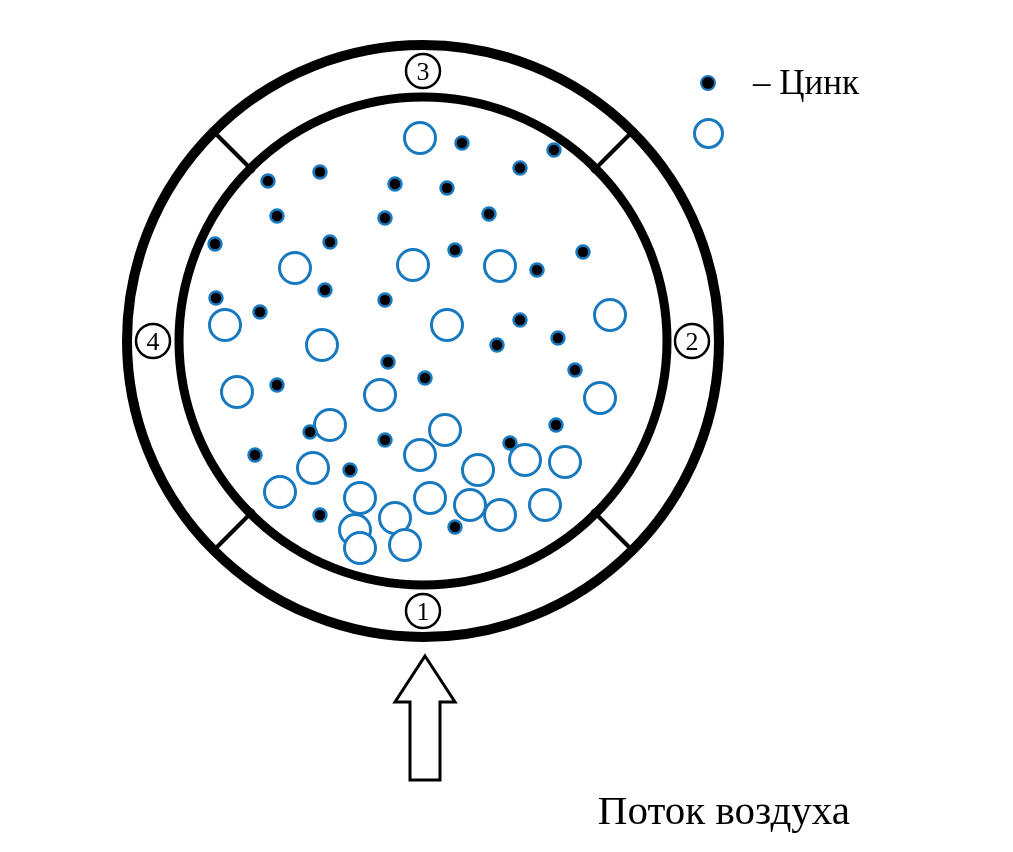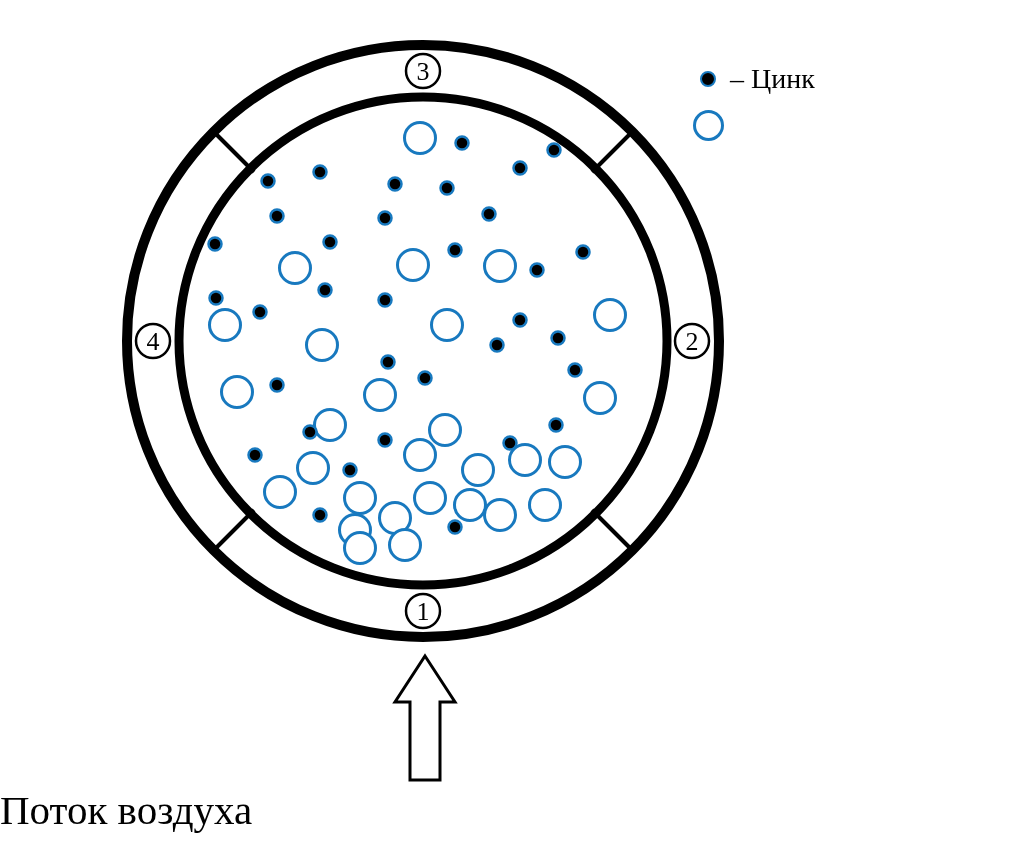--- a/index.html
+++ b/index.html
@@ -29,22 +29,22 @@
     position: absolute;
     left: 690px;
     top: 62px;
     display: flex;
     flex-direction: column;
     gap: 14px;
   }
   .legend-row {
     display: flex;
     align-items: center;
-    gap: 4px;
-    font-size: 28px;
+    gap: 27px;
+    font-size: 35px;
     line-height: 1.2;
     white-space: nowrap;
   }
   .marker-cell {
     width: 36px;
     display: flex;
     justify-content: center;
     align-items: center;
     flex: 0 0 36px;
   }
@@ -62,21 +62,21 @@
     border-radius: 50%;
     background: #fff;
     border: 3px solid #1879bf;
     box-sizing: content-box;
   }
   .caption {
     position: absolute;
     left: 0;
     top: 786px;
     width: 850px;
-    text-align: left;
+    text-align: right;
     font-size: 41px;
   }
 </style>
 </head>
 <body>
 
 <div class="stage">
 
   <svg width="1013" height="852" viewBox="0 0 1013 852">
 

